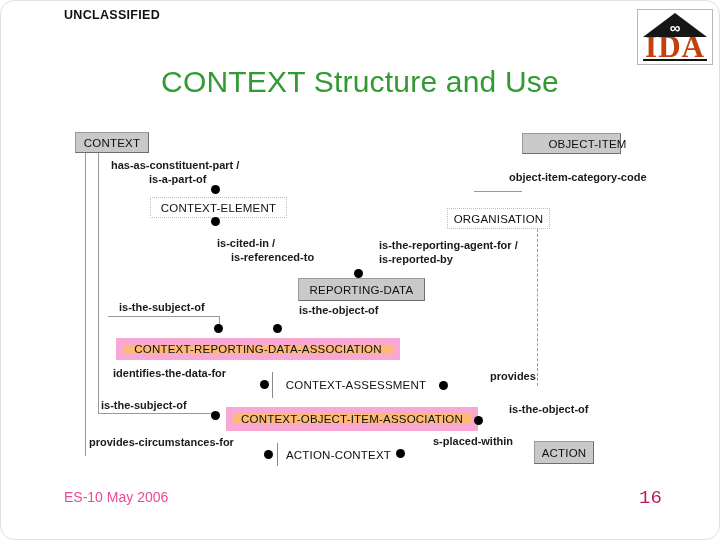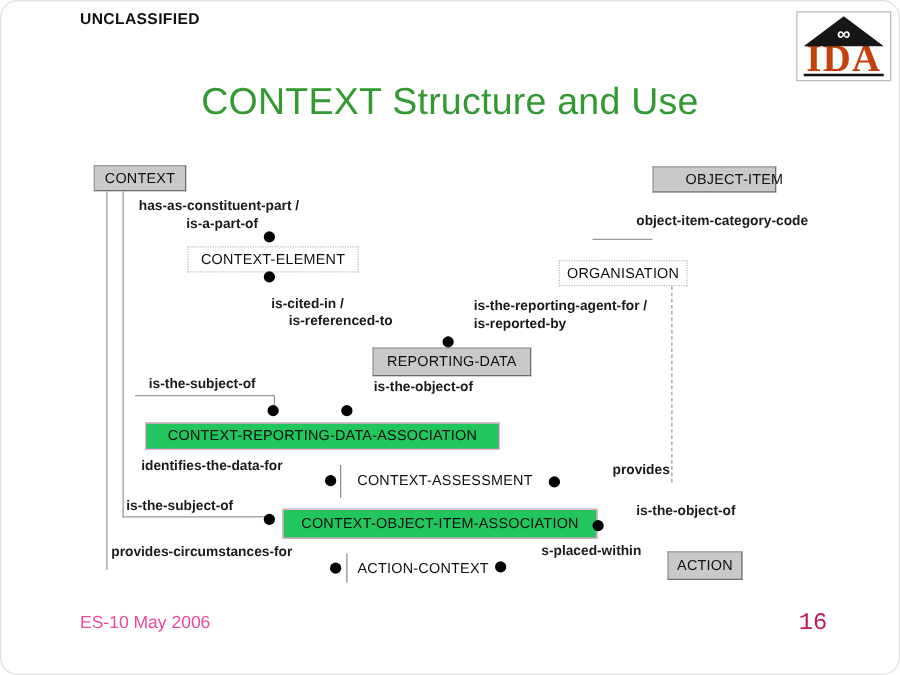--- a/index.html
+++ b/index.html
@@ -18,21 +18,21 @@
     border-left:32px solid transparent;border-right:32px solid transparent;border-bottom:24px solid #161616;}
   .infinity{position:absolute;left:-14px;top:7px;width:28px;color:#fff;font-size:15px;font-weight:bold;line-height:16px;}
   .logo-text{font-family:"Liberation Serif", serif;font-size:31px;font-weight:bold;line-height:24px;
     letter-spacing:1px;color:#c2410c;margin-top:-2px;}
   .logo-underline{width:64px;height:2px;background:#111;margin:0 auto;}
   
   .ent{position:absolute;display:flex;align-items:center;justify-content:center;
     font-size:11.5px;letter-spacing:.2px;white-space:nowrap;box-sizing:border-box;color:#101010;}
   .ent.gray{background:#c9c9c9;border:1px solid #9a9a9a;border-right-color:#6f6f6f;border-bottom-color:#6f6f6f;}
   .ent.dotted{background:#fff;border:1px dotted #bdbdbd;}
-  .ent.boxed{background:#22c55e;border:1px solid #f9a8d4;}
+  .ent.boxed{background:#fdba74;border:7px solid #f9a8d4;}
   .ent.leftbar{background:#fff;border-left:1px solid #8a8a8a;}
   .rlabel{position:absolute;font-size:11px;white-space:nowrap;color:#1a1a1a;font-weight:bold;}
   .dot{position:absolute;width:9px;height:9px;border-radius:50%;background:#000;}
   .hline{position:absolute;height:1px;background:#9a9a9a;}
   .vline{position:absolute;width:1px;background:#9a9a9a;}
   .vdash{position:absolute;width:0;border-left:1px dashed #9a9a9a;}
   .footer-date{position:absolute;left:63px;top:488px;font-size:14px;color:#ec4899;}
   .page-number{position:absolute;left:638px;top:486px;font-family:Liberation Mono, monospace;font-size:19px;color:#be185d;}
 </style>
 </head>

